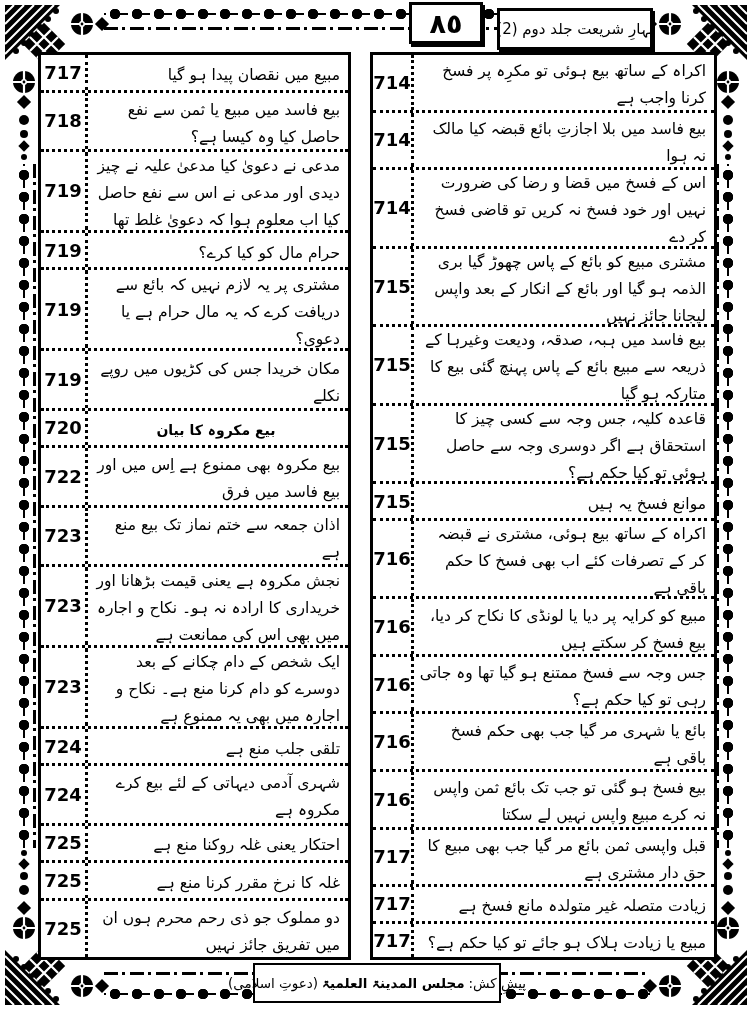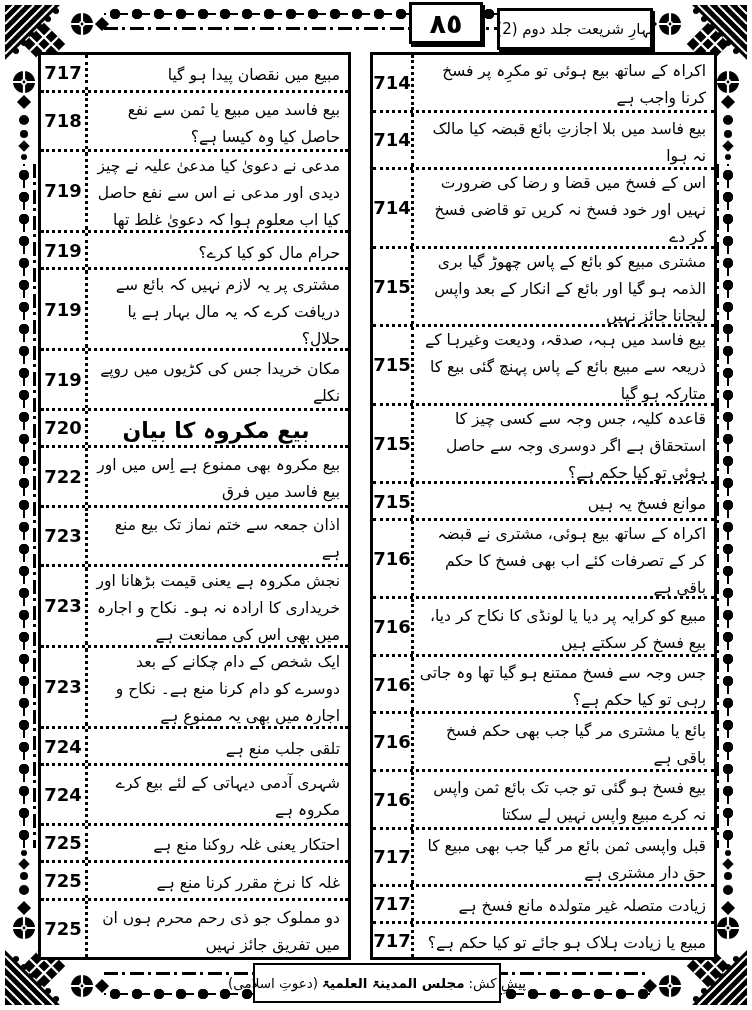--- a/index.html
+++ b/index.html
@@ -43,21 +43,21 @@
   .tbl-left{left:38px;width:313px;}
   .tbl-right{left:370px;width:347px;}
   .row{display:flex;flex:1 1 auto;min-height:30px;align-items:stretch;overflow:hidden;}
   .row + .row{border-top:3px dotted #000;}
   .num{flex:0 0 44px;border-right:3px dotted #000;display:flex;align-items:center;
     justify-content:center;font-weight:bold;font-size:18px;direction:ltr;}
   .tbl-right .num{flex-basis:38px;}
   .txt{flex:1 1 auto;direction:rtl;text-align:right;font-size:15.5px;line-height:27px;
     padding:5px 8px 5px 4px;display:flex;align-items:center;}
   .txt>span{width:100%;margin-top:6px;}
-  .row.heading .txt{justify-content:center;text-align:center;font-weight:bold;font-size:22px;}
+  .row.heading .txt{justify-content:center;text-align:center;font-weight:bold;font-size:14px;}
 </style>
 </head>
 <body>
 
 <svg width="0" height="0" style="position:absolute" aria-hidden="true">
   <defs>
     <g id="corner-orn">
       <path d="M3,3 L58,3 L3,58 Z" fill="#000"></path>
       <path d="M12,3 L3,12 M22,3 L3,22 M32,3 L3,32 M42,3 L3,42 M52,3 L3,52" stroke="#fff" stroke-width="2"></path>
       <circle cx="54" cy="9" r="3" fill="#000"></circle>
@@ -143,21 +143,21 @@
     </div>
     <div class="row">
       <div class="num">719</div>
       <div class="txt">
         <span>حرام مال کو کیا کرے؟</span>
       </div>
     </div>
     <div class="row">
       <div class="num">719</div>
       <div class="txt">
-        <span>مشتری پر یہ لازم نہیں کہ بائع سے دریافت کرے کہ یہ مال بہار ہے یا حلال؟</span>
+        <span>مشتری پر یہ لازم نہیں کہ بائع سے دریافت کرے کہ یہ مال حرام ہے یا دعوی؟</span>
       </div>
     </div>
     <div class="row">
       <div class="num">719</div>
       <div class="txt">
         <span>مکان خریدا جس کی کڑیوں میں روپے نکلے</span>
       </div>
     </div>
     <div class="row heading">
       <div class="num">720</div>
@@ -277,21 +277,21 @@
     </div>
     <div class="row">
       <div class="num">716</div>
       <div class="txt">
         <span>جس وجہ سے فسخ ممتنع ہو گیا تھا وہ جاتی رہی تو کیا حکم ہے؟</span>
       </div>
     </div>
     <div class="row">
       <div class="num">716</div>
       <div class="txt">
-        <span>بائع یا مشتری مر گیا جب بھی حکم فسخ باقی ہے</span>
+        <span>بائع یا شہری مر گیا جب بھی حکم فسخ باقی ہے</span>
       </div>
     </div>
     <div class="row">
       <div class="num">716</div>
       <div class="txt">
         <span>بیع فسخ ہو گئی تو جب تک بائع ثمن واپس نہ کرے مبیع واپس نہیں لے سکتا</span>
       </div>
     </div>
     <div class="row">
       <div class="num">717</div>

